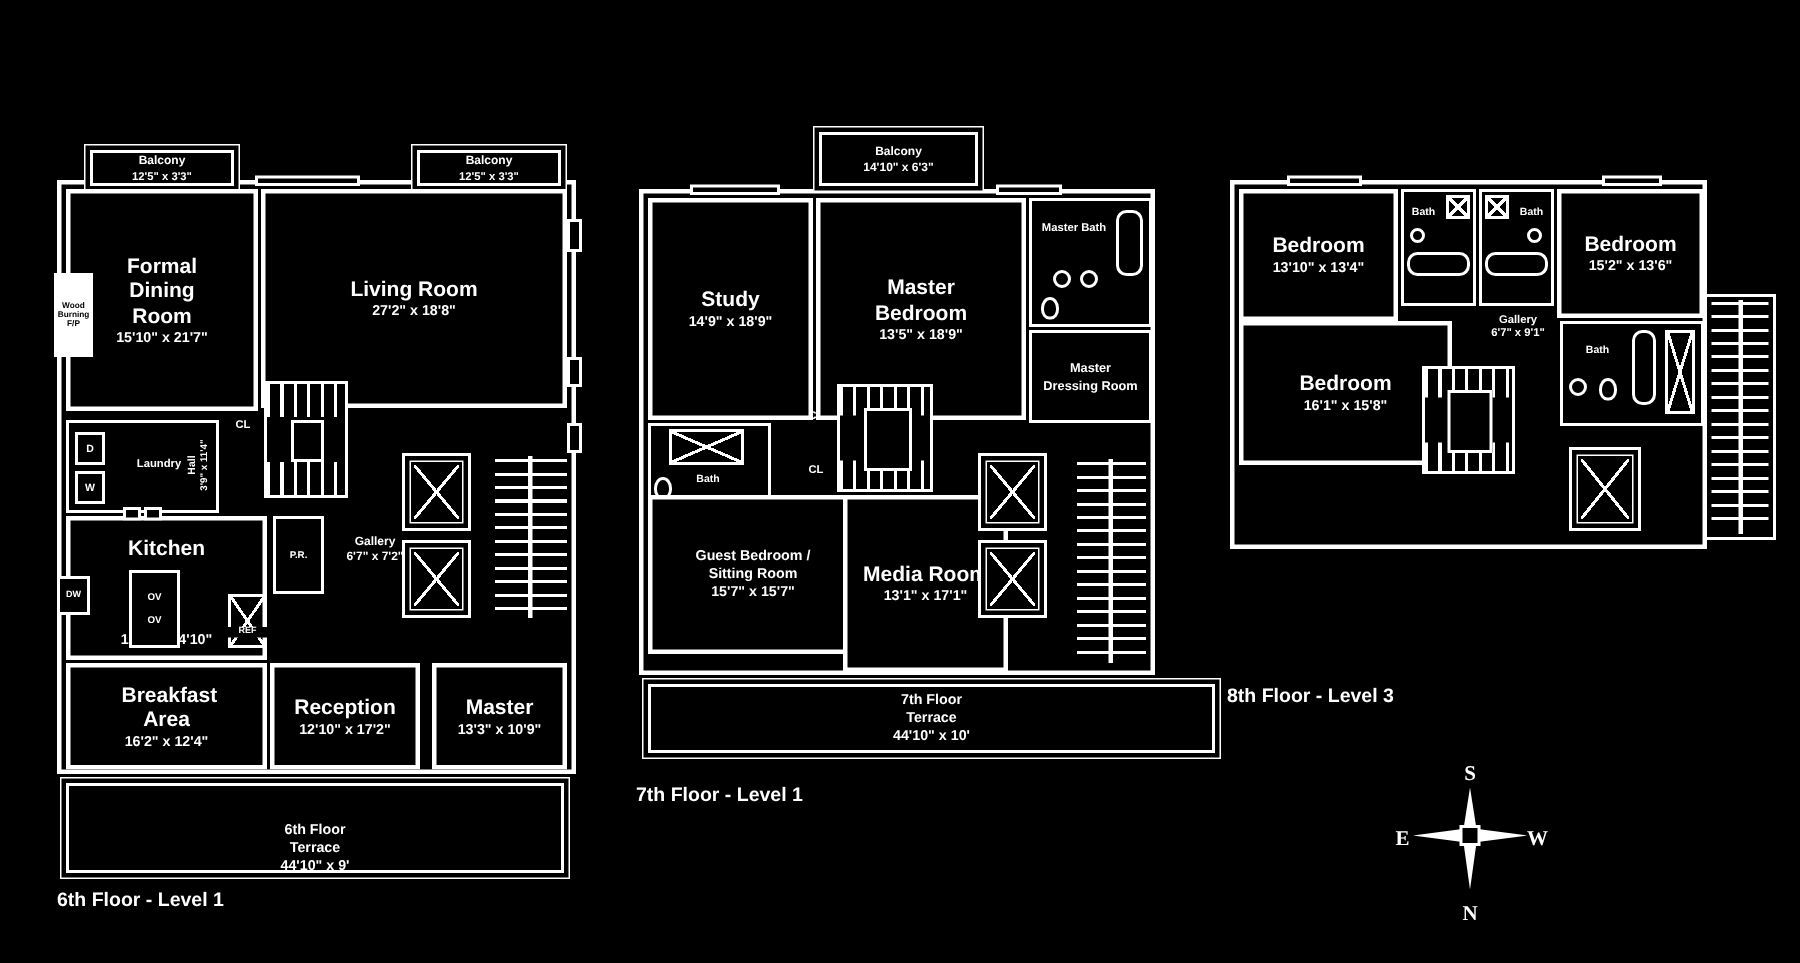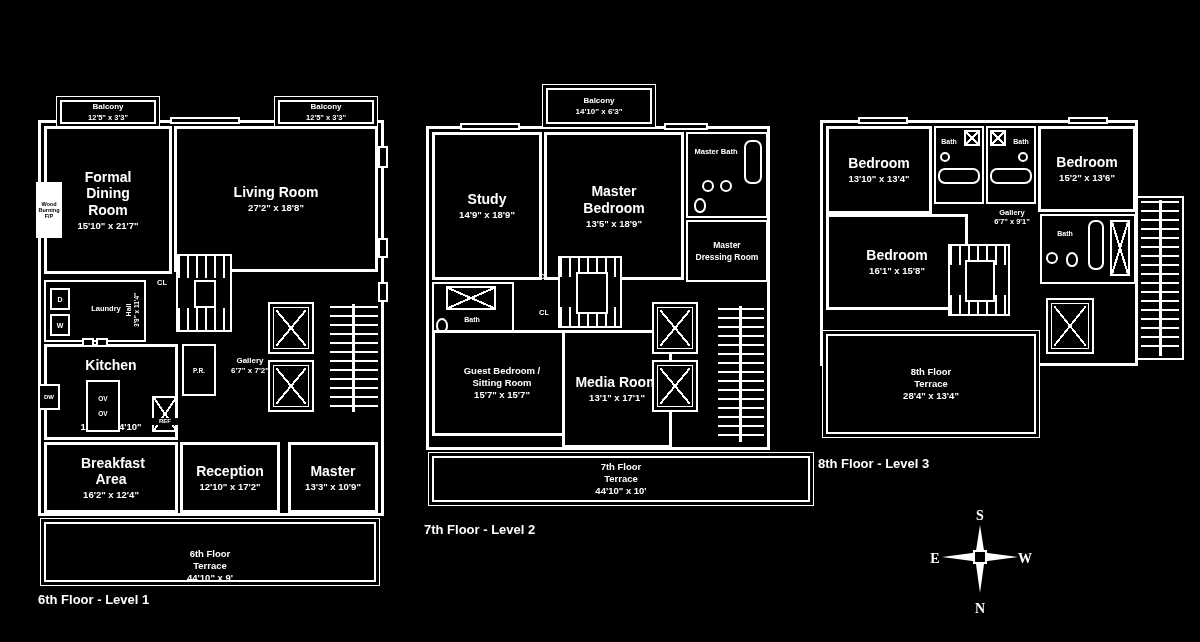--- a/index.html
+++ b/index.html
@@ -229,21 +229,21 @@
   <div class="elev" style="left:228px;top:278px;width:46px;height:52px;"></div>
   <div class="stairs-v" style="left:294px;top:226px;width:46px;height:132px;"></div>
   <div class="rail" style="left:315px;top:224px;width:3px;height:136px;"></div>
 
   <div class="dbl" style="left:4px;top:370px;width:386px;height:54px;">
     <div class="rl" style="position:relative;z-index:1;">
       <span class="rn" style="font-size:9.5px;max-width:60px;">7th Floor Terrace</span>
       <span class="rd">44'10" x 10'</span>
     </div>
   </div>
-  <div class="lvl" style="left:0px;top:440px;">7th Floor - Level 2</div>
+  <div class="lvl" style="left:0px;top:440px;">7th Floor - Level 1</div>
 </div>
 
 <div class="plan" style="left:818px;top:112px;width:370px;height:368px;">
   <div class="outline" style="left:2px;top:8px;width:318px;height:246px;"></div>
   <div class="wmark" style="left:40px;top:5px;width:50px;height:7px;"></div>
   <div class="wmark" style="left:250px;top:5px;width:40px;height:7px;"></div>
 
   <div class="room" style="left:8px;top:14px;width:106px;height:88px;">
     <div class="rl">
       <span class="rn">Bedroom</span>
@@ -295,26 +295,20 @@
     <div class="landing" style="left:15px;top:14px;width:30px;height:42px;"></div>
   </div>
 
   <div class="elev" style="left:228px;top:186px;width:48px;height:56px;"></div>
 
   <div class="stairbox" style="left:318px;top:84px;width:48px;height:164px;">
     <div class="stairs-v" style="left:3px;top:3px;width:38px;height:152px;"></div>
     <div class="rail" style="left:21px;top:2px;width:3px;height:156px;"></div>
   </div>
 
-  <div class="dbl" style="left:4px;top:218px;width:218px;height:108px;">
-    <div class="rl" style="position:relative;z-index:1;">
-      <span class="rn" style="font-size:9.5px;max-width:60px;">8th Floor Terrace</span>
-      <span class="rd">28'4" x 13'4"</span>
-    </div>
-  </div>
   <div class="lvl" style="left:0px;top:344px;">8th Floor - Level 3</div>
 </div>
 
 <svg width="104" height="112" viewBox="0 0 104 112" style="position:absolute;left:928px;top:505px;">
   <polygon points="52,20 57,52 52,88 47,52" fill="#ffffff"></polygon>
   <polygon points="14,52 52,47 90,52 52,57" fill="#ffffff"></polygon>
   <rect x="46" y="46" width="12" height="12" fill="#000000" stroke="#ffffff" stroke-width="2"></rect>
   <text x="52" y="15" text-anchor="middle" fill="#ffffff" font-size="14" font-weight="bold" font-family="Liberation Serif, serif">S</text>
   <text x="52" y="108" text-anchor="middle" fill="#ffffff" font-size="14" font-weight="bold" font-family="Liberation Serif, serif">N</text>
   <text x="7" y="58" text-anchor="middle" fill="#ffffff" font-size="14" font-weight="bold" font-family="Liberation Serif, serif">E</text>

